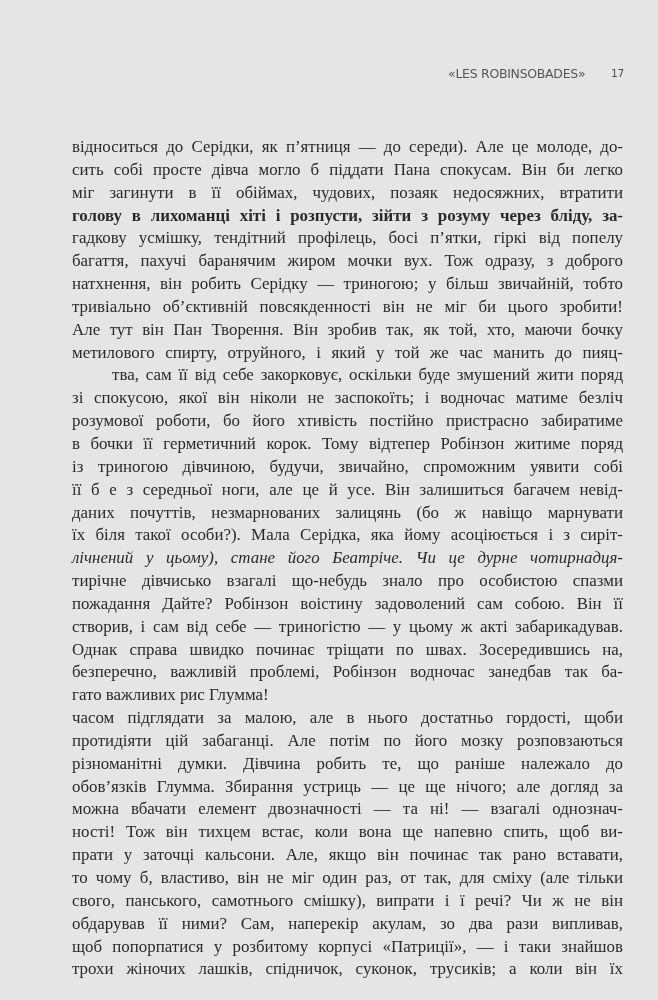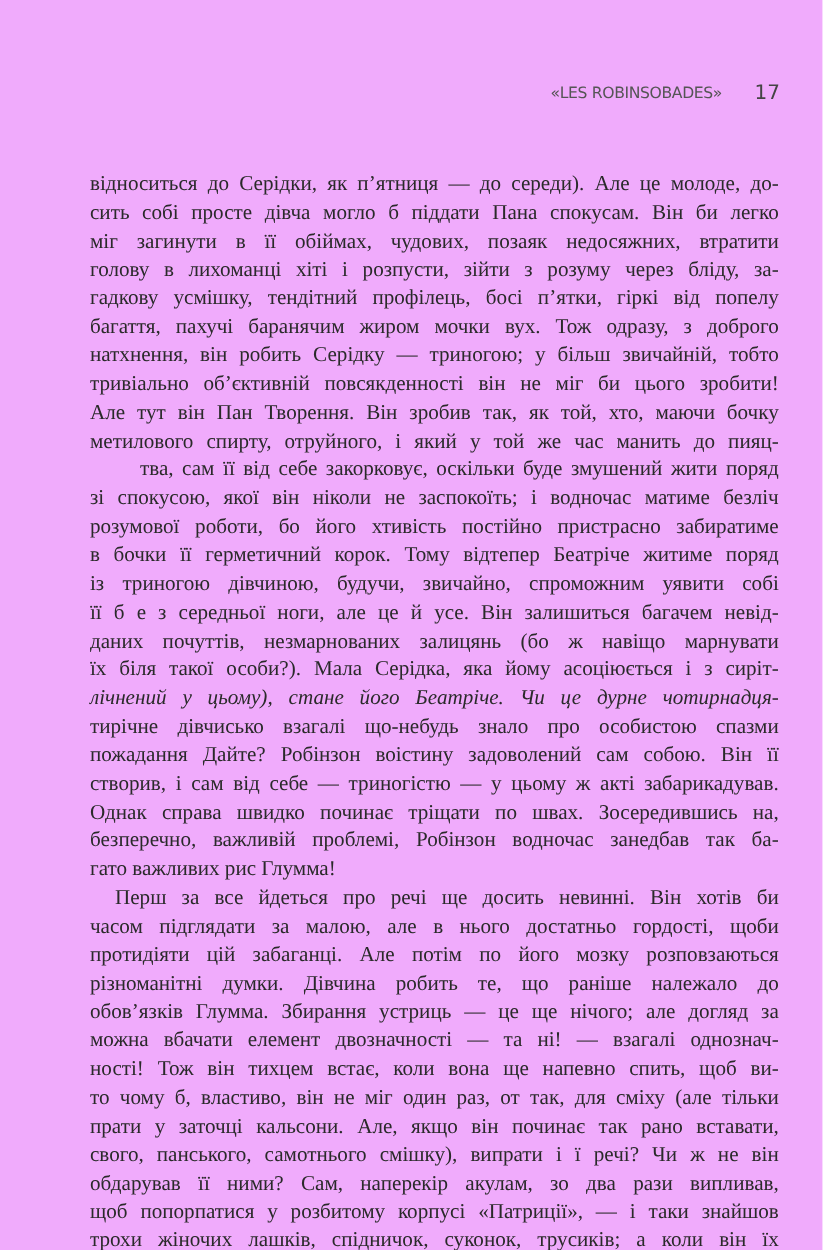--- a/index.html
+++ b/index.html
@@ -1,24 +1,24 @@
 <!DOCTYPE html>
 <html><head>
 <meta charset="utf-8">
 <style>
   html, body { margin: 0; padding: 0; background: #ffffff; }
   body { width: 658px; height: 1000px; position: relative; overflow: hidden; }
-  .page { position: absolute; left: 0; top: 0; width: 658px; height: 1000px; background: #f0abfc; }
+  .page { position: absolute; left: 0; top: 0; width: 658px; height: 1000px; background: #e5e5e5; }
   .running-head {
     position: absolute; top: 63px; left: 380px; width: 244px; height: 20px;
     font-family: "DejaVu Sans", sans-serif; font-size: 12.5px; color: #555;
     display: flex; justify-content: flex-end; align-items: center;
   }
   .running-title { letter-spacing: -0.3px; margin-right: 26px; }
-  .page-number { font-size: 16px; color: #444; }
+  .page-number { font-size: 10px; color: #444; }
   .body-text {
     position: absolute; top: 96px; left: 72px; width: 551px;
     font-family: "Liberation Serif", serif; font-size: 16.9px; line-height: 22.85px;
     color: #2a2a2a;
   }
   .line { display: block; white-space: nowrap; text-align: justify; text-align-last: justify; height: 22.85px; }
   .line.last { text-align-last: left; }
   .line.indent { padding-left: 20px; }
 </style>
 </head>
@@ -28,53 +28,52 @@
   <div class="running-head">
     <span class="running-title">«LES ROBINSOBADES»</span>
     <span class="page-number">17</span>
   </div>
 
   <div class="body-text">
     <div>
       <span class="line" style="white-space: nowrap; word-spacing: 0px; margin-top: 40px;">відноситься до Серідки, як п’ятниця — до середи). Але це молоде, до-</span>
       <span class="line" style="white-space: nowrap; word-spacing: 0px;">сить собі просте дівча могло б піддати Пана спокусам. Він би легко</span>
       <span class="line" style="white-space: nowrap; word-spacing: 0px;">міг загинути в її обіймах, чудових, позаяк недосяжних, втратити</span>
-      <span class="line" style="white-space: nowrap; word-spacing: 0px;">голову в лихоманці хіті і розпусти, зійти з розуму через бліду, за-</span>
+      <span class="line" style="white-space: nowrap; word-spacing: 0px; font-weight: bold;">голову в лихоманці хіті і розпусти, зійти з розуму через бліду, за-</span>
       <span class="line" style="white-space: nowrap; word-spacing: 0px;">гадкову усмішку, тендітний профілець, босі п’ятки, гіркі від попелу</span>
       <span class="line" style="white-space: nowrap; word-spacing: 0px;">багаття, пахучі баранячим жиром мочки вух. Тож одразу, з доброго</span>
       <span class="line" style="white-space: nowrap; word-spacing: 0px;">натхнення, він робить Серідку — триногою; у більш звичайній, тобто</span>
       <span class="line" style="white-space: nowrap; word-spacing: 0px;">тривіально об’єктивній повсякденності він не міг би цього зробити!</span>
       <span class="line" style="white-space: nowrap; word-spacing: 0px;">Але тут він Пан Творення. Він зробив так, як той, хто, маючи бочку</span>
       <span class="line" style="white-space: nowrap; word-spacing: 0px;">метилового спирту, отруйного, і який у той же час манить до пияц-</span>
       <span class="line" style="white-space: nowrap; word-spacing: 0px; margin-left: 40px;">тва, сам її від себе закорковує, оскільки буде змушений жити поряд</span>
       <span class="line" style="white-space: nowrap; word-spacing: 0px;">зі спокусою, якої він ніколи не заспокоїть; і водночас матиме безліч</span>
       <span class="line" style="white-space: nowrap; word-spacing: 0px;">розумової роботи, бо його хтивість постійно пристрасно забиратиме</span>
-      <span class="line" style="white-space: nowrap; word-spacing: 0px;">в бочки її герметичний корок. Тому відтепер Беатріче житиме поряд</span>
+      <span class="line" style="white-space: nowrap; word-spacing: 0px;">в бочки її герметичний корок. Тому відтепер Робінзон житиме поряд</span>
       <span class="line" style="white-space: nowrap; word-spacing: 0px;">із триногою дівчиною, будучи, звичайно, спроможним уявити собі</span>
       <span class="line" style="white-space: nowrap; word-spacing: 0px;">її  б е з  середньої ноги, але це й усе. Він залишиться багачем невід-</span>
       <span class="line" style="white-space: nowrap; word-spacing: 0px;">даних почуттів, незмарнованих залицянь (бо ж навіщо марнувати</span>
       <span class="line" style="white-space: nowrap; word-spacing: 0px;">їх біля такої особи?). Мала Серідка, яка йому асоціюється і з сиріт-</span>
       <span class="line" style="white-space: nowrap; word-spacing: 0px; font-style: italic;">лічнений у цьому), стане його Беатріче. Чи це дурне чотирнадця-</span>
       <span class="line" style="white-space: nowrap; word-spacing: 0px;">тирічне дівчисько взагалі що-небудь знало про особистою спазми</span>
       <span class="line" style="white-space: nowrap; word-spacing: 0px;">пожадання Дайте? Робінзон воістину задоволений сам собою. Він її</span>
       <span class="line" style="white-space: nowrap; word-spacing: 0px;">створив, і сам від себе — триногістю — у цьому ж акті забарикадував.</span>
       <span class="line" style="white-space: nowrap; word-spacing: 0px;">Однак справа швидко починає тріщати по швах. Зосередившись на,</span>
       <span class="line" style="white-space: nowrap; word-spacing: 0px;">безперечно, важливій проблемі, Робінзон водночас занедбав так ба-</span>
       <span class="line last">гато важливих рис Глумма!</span>
     </div>
     <div>
-      <span class="line indent" style="white-space: nowrap; word-spacing: 0px;">Перш за все йдеться про речі ще досить невинні. Він хотів би</span>
       <span class="line" style="white-space: nowrap; word-spacing: 0px;">часом підглядати за малою, але в нього достатньо гордості, щоби</span>
       <span class="line" style="white-space: nowrap; word-spacing: 0px;">протидіяти цій забаганці. Але потім по його мозку розповзаються</span>
       <span class="line" style="white-space: nowrap; word-spacing: 0px;">різноманітні думки. Дівчина робить те, що раніше належало до</span>
       <span class="line" style="white-space: nowrap; word-spacing: 0px;">обов’язків Глумма. Збирання устриць — це ще нічого; але догляд за</span>
       <span class="line" style="white-space: nowrap; word-spacing: 0px;">можна вбачати елемент двозначності — та ні! — взагалі однознач-</span>
       <span class="line" style="white-space: nowrap; word-spacing: 0px;">ності! Тож він тихцем встає, коли вона ще напевно спить, щоб ви-</span>
+      <span class="line" style="white-space: nowrap; word-spacing: 0px;">прати у заточці кальсони. Але, якщо він починає так рано вставати,</span>
       <span class="line" style="white-space: nowrap; word-spacing: 0px;">то чому б, властиво, він не міг один раз, от так, для сміху (але тільки</span>
-      <span class="line" style="white-space: nowrap; word-spacing: 0px;">прати у заточці кальсони. Але, якщо він починає так рано вставати,</span>
       <span class="line" style="white-space: nowrap; word-spacing: 0px;">свого, панського, самотнього смішку), випрати  і ї  речі? Чи ж не він</span>
       <span class="line" style="white-space: nowrap; word-spacing: 0px;">обдарував її ними? Сам, наперекір акулам, зо два рази випливав,</span>
       <span class="line" style="white-space: nowrap; word-spacing: 0px;">щоб попорпатися у розбитому корпусі «Патриції», — і таки знайшов</span>
       <span class="line" style="white-space: nowrap; word-spacing: 0px;">трохи жіночих лашків, спідничок, суконок, трусиків; а коли він їх</span>
 
     </div>
   </div>
 </div>
 
 </body></html>

